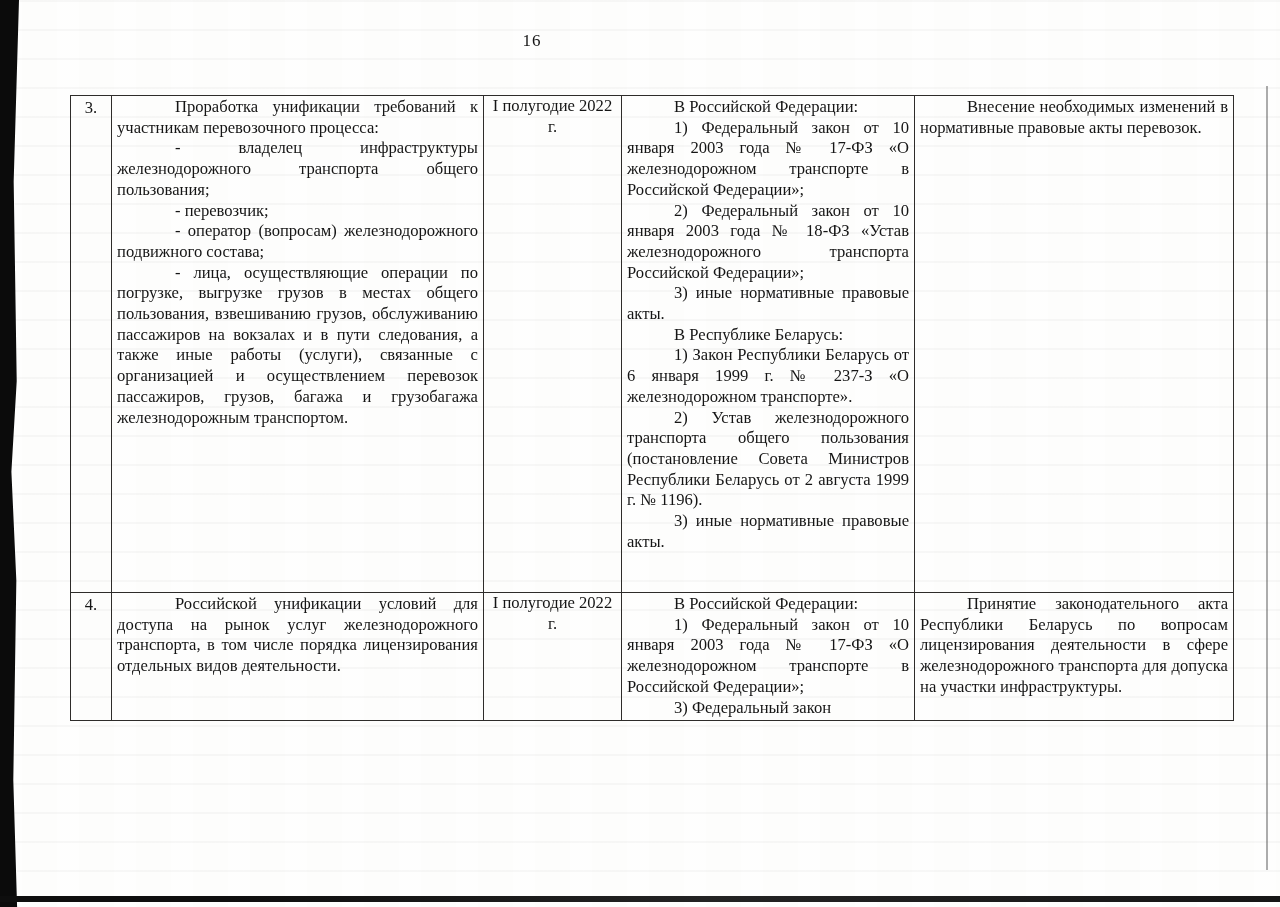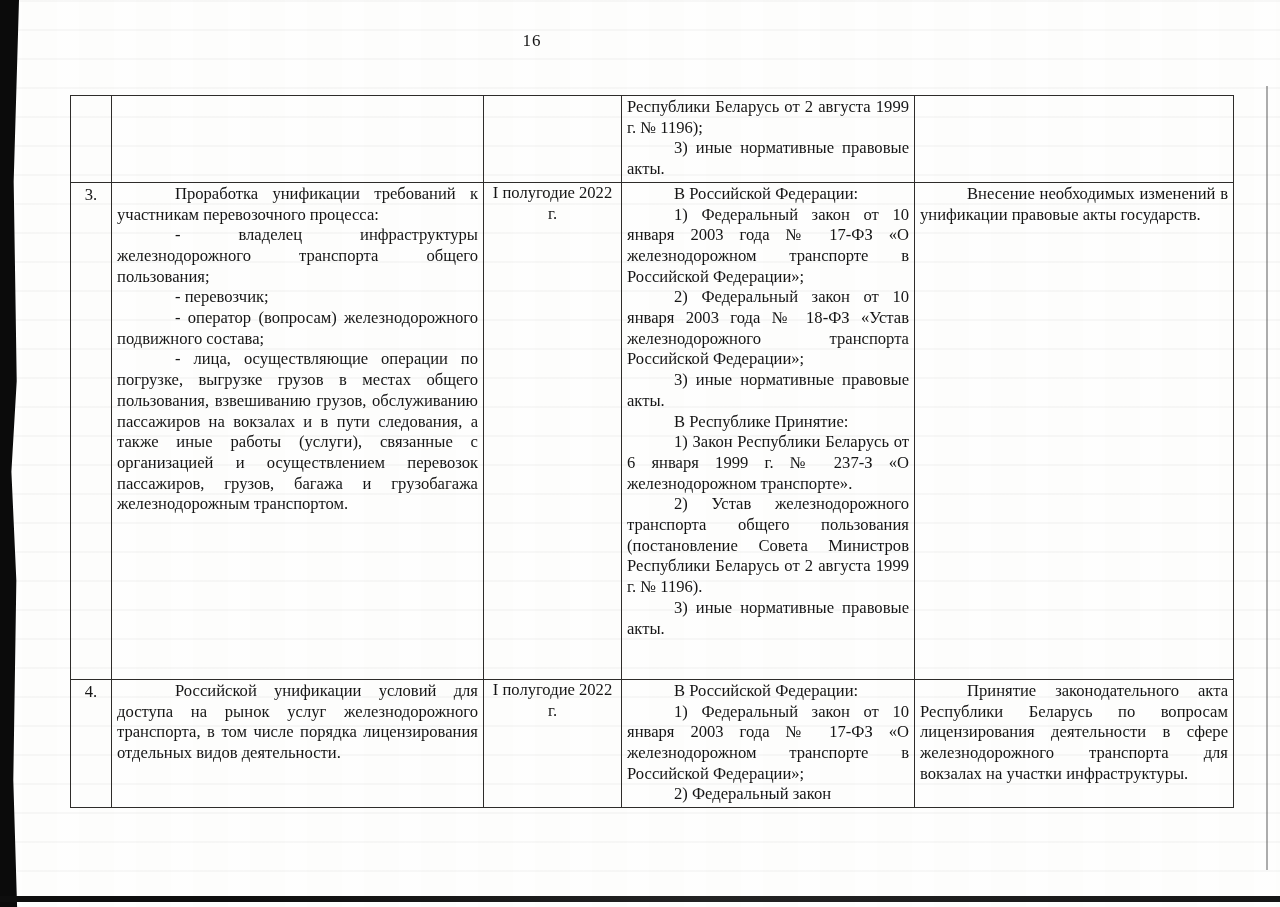--- a/index.html
+++ b/index.html
@@ -76,67 +76,57 @@
 
 <table class="doc-table">
   <colgroup>
     <col class="w-num">
       <col class="w-task">
       <col class="w-period">
       <col class="w-legal">
       <col class="w-result">
   </colgroup>
   <tbody>
-      <tr class="r-cont">
-        <td class="c-num"></td>
-        <td class="c-task"></td>
-        <td class="c-period"></td>
-        <td class="c-legal">
-          <p class="para">Республики Беларусь от 2 августа 1999 г. № 1196);</p>
-          <p class="para ind">3) иные нормативные правовые акты.</p>
-        </td>
-        <td class="c-result"></td>
-      </tr>
       <tr class="r-main">
         <td class="c-num">3.</td>
         <td class="c-task">
           <p class="para ind">Проработка унификации требований к участникам перевозочного процесса:</p>
           <p class="para ind">- владелец инфраструктуры железнодорожного транспорта общего пользования;</p>
           <p class="para ind">- перевозчик;</p>
           <p class="para ind">- оператор (вопросам) железнодорожного подвижного состава;</p>
           <p class="para ind">- лица, осуществляющие операции по погрузке, выгрузке грузов в местах общего пользования, взвешиванию грузов, обслуживанию пассажиров на вокзалах и в пути следования, а также иные работы (услуги), связанные с организацией и осуществлением перевозок пассажиров, грузов, багажа и грузобагажа железнодорожным транспортом.</p>
         </td>
         <td class="c-period">I полугодие 2022 г.</td>
         <td class="c-legal">
           <p class="para ind b">В Российской Федерации:</p>
           <p class="para ind">1) Федеральный закон от 10 января 2003 года № 17-ФЗ «О железнодорожном транспорте в Российской Федерации»;</p>
           <p class="para ind">2) Федеральный закон от 10 января 2003 года № 18-ФЗ «Устав железнодорожного транспорта Российской Федерации»;</p>
           <p class="para ind">3) иные нормативные правовые акты.</p>
-          <p class="para ind b">В Республике Принятие:</p>
+          <p class="para ind b">В Республике Беларусь:</p>
           <p class="para ind">1) Закон Республики Беларусь от 6 января 1999 г. № 237-З «О железнодорожном транспорте».</p>
           <p class="para ind">2) Устав железнодорожного транспорта общего пользования (постановление Совета Министров Республики Беларусь от 2 августа 1999 г. № 1196).</p>
           <p class="para ind">3) иные нормативные правовые акты.</p>
         </td>
         <td class="c-result">
-          <p class="para ind">Внесение необходимых изменений в унификации правовые акты государств.</p>
+          <p class="para ind">Внесение необходимых изменений в нормативные правовые акты перевозок.</p>
         </td>
       </tr>
       <tr class="r-last">
         <td class="c-num">4.</td>
         <td class="c-task">
           <p class="para ind">Российской унификации условий для доступа на рынок услуг железнодорожного транспорта, в том числе порядка лицензирования отдельных видов деятельности.</p>
         </td>
         <td class="c-period">I полугодие 2022 г.</td>
         <td class="c-legal">
           <p class="para ind b">В Российской Федерации:</p>
           <p class="para ind">1) Федеральный закон от 10 января 2003 года № 17-ФЗ «О железнодорожном транспорте в Российской Федерации»;</p>
-          <p class="para ind">2) Федеральный закон</p>
+          <p class="para ind">3) Федеральный закон</p>
         </td>
         <td class="c-result">
-          <p class="para ind">Принятие законодательного акта Республики Беларусь по вопросам лицензирования деятельности в сфере железнодорожного транспорта для вокзалах на участки инфраструктуры.</p>
+          <p class="para ind">Принятие законодательного акта Республики Беларусь по вопросам лицензирования деятельности в сфере железнодорожного транспорта для допуска на участки инфраструктуры.</p>
         </td>
       </tr>
     </tbody>
 </table>
 
 <div class="artifact-left-stripe"></div>
 <div class="artifact-bottom-bar"></div>
 <div class="artifact-right-edge"></div>
 
 </body></html>

